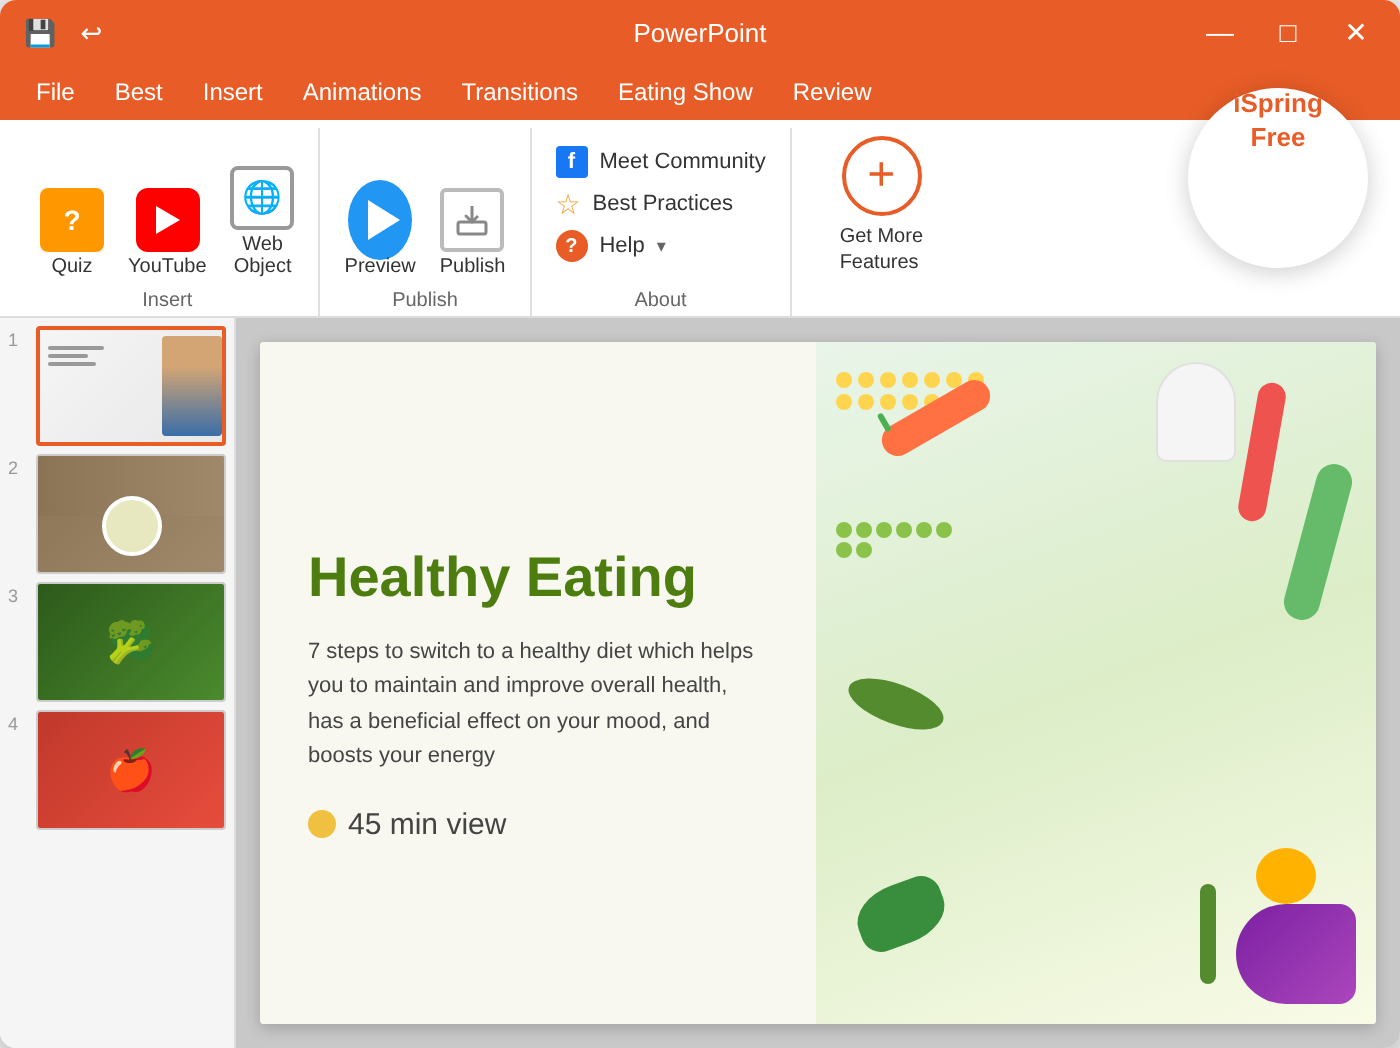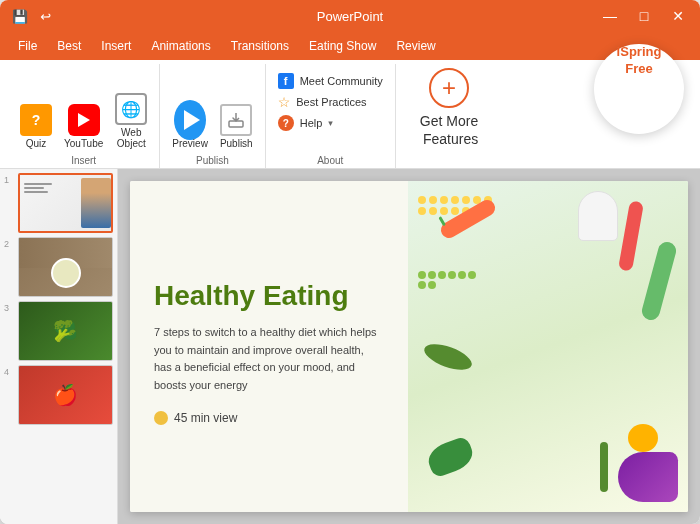--- a/index.html
+++ b/index.html
@@ -216,23 +216,23 @@
       border: 2px solid #e85d27;
       border-radius: 50%;
       display: flex;
       align-items: center;
       justify-content: center;
       color: #e85d27;
       font-size: 24px;
       font-weight: 300;
     }
     .get-more-label {
-      font-size: 14px;
+      font-size: 10px;
       color: #333;
-      text-align: right;
+      text-align: left;
       margin-top: 4px;
       line-height: 1.3;
     }
 
     
     .about-items {
       display: flex;
       flex-direction: column;
       gap: 3px;
       padding: 4px 0;
@@ -453,21 +453,21 @@
       color: #444;
       line-height: 1.6;
       margin-bottom: 16px;
       max-width: 260px;
     }
 
     .slide-duration {
       display: flex;
       align-items: center;
       gap: 6px;
-      font-size: 12px;
+      font-size: 15px;
       color: #444;
     }
     .duration-dot {
       width: 14px;
       height: 14px;
       background: #f0c040;
       border-radius: 50%;
     }
 
     .slide-image-right {

